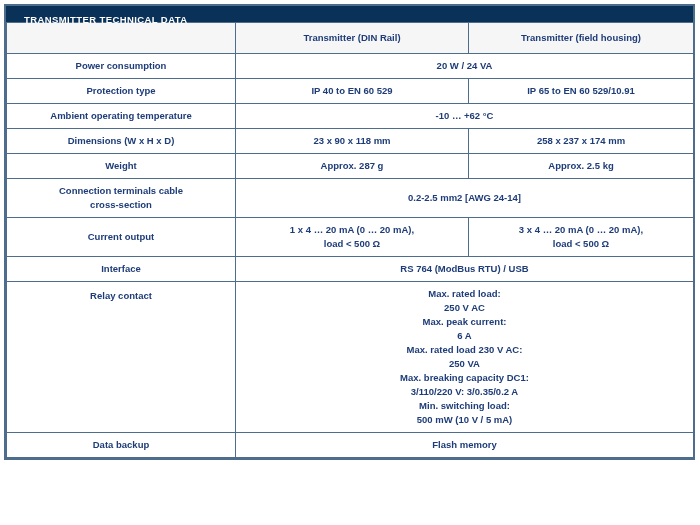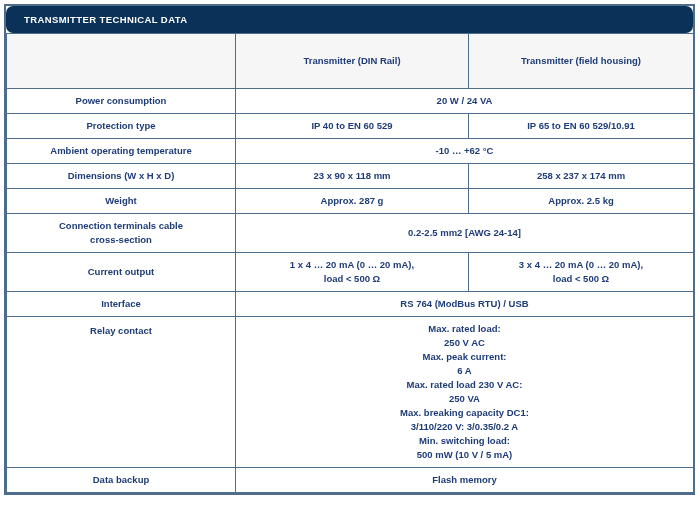--- a/index.html
+++ b/index.html
@@ -14,27 +14,26 @@
   html,body{margin:0;padding:0;background:#ffffff;width:700px;height:525px;overflow:hidden;}
   body{font-family:"Liberation Sans",sans-serif;}
   .wrap{
     position:absolute;left:4px;top:4px;width:691px;
     border:2px solid var(--border);
     background:var(--row-bg);
   }
   .titlebar{
     background:var(--header-bg);
     color:var(--header-text);
-    height:27px;
+    height:16px;
     line-height:27px;
     padding-left:18px;
     font-size:9.5px;
     font-weight:bold;
     letter-spacing:0.4px;
-    border-radius:7px;
   }
   table{
     border-collapse:collapse;
     table-layout:fixed;
     width:100%;
     background:var(--row-bg);
   }
   col.c0{width:229px;}
   col.c1{width:233px;}
   col.c2{width:225px;}
@@ -45,21 +44,21 @@
     font-weight:600;
     text-align:center;
     vertical-align:middle;
     padding:5px 8px;
     line-height:14px;
     white-space:pre-line;
   }
   thead th{
     background:var(--colheader-bg);
     height:27px;
-    padding:20px 8px;
+    padding:8px 8px;
   }
   td.top{
     vertical-align:top;
     padding-top:7px;
   }
 </style>
 </head>
 <body>
 
 <div class="wrap">

